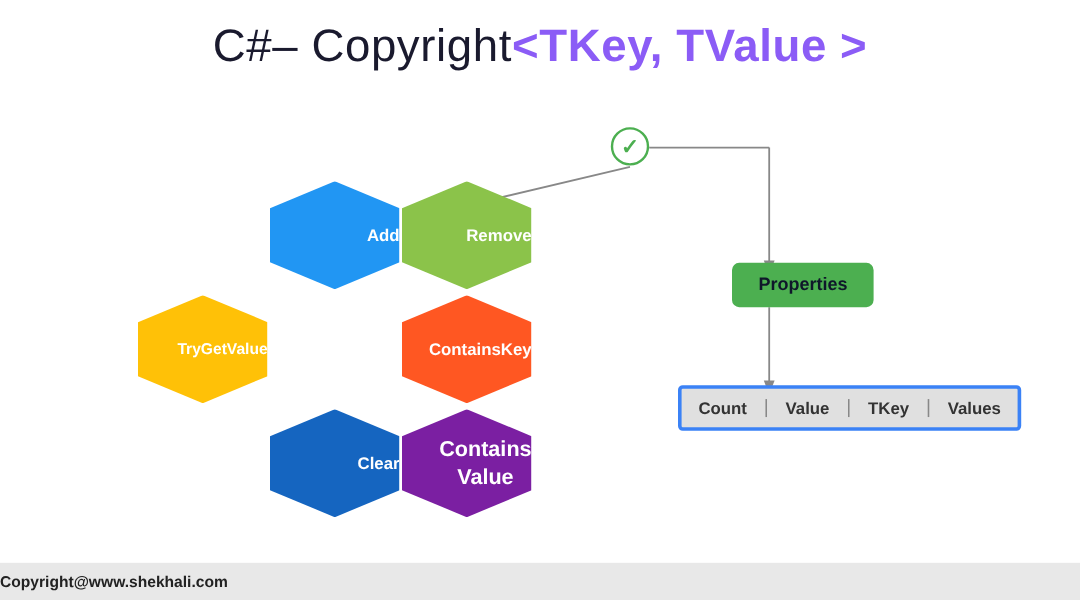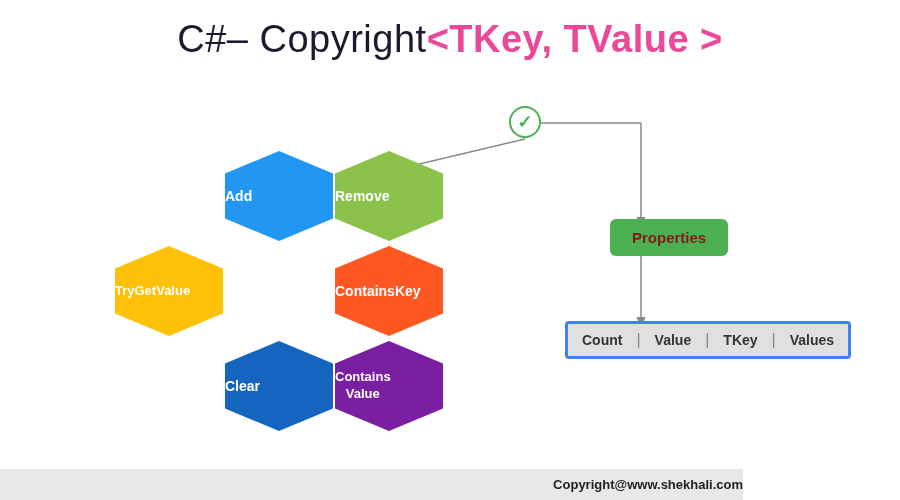--- a/index.html
+++ b/index.html
@@ -35,21 +35,21 @@
       display: flex;
       flex-direction: column;
       align-items: center;
       justify-content: center;
     }
 
     .hex {
       position: relative;
       display: flex;
       align-items: center;
-      justify-content: flex-start;
+      justify-content: flex-end;
       width: 108px;
       height: 90px;
       clip-path: polygon(50% 0%, 100% 25%, 100% 75%, 50% 100%, 0% 75%, 0% 25%);
       color: white;
       font-size: 14px;
       font-weight: 600;
       text-align: center;
       line-height: 1.3;
     }
 
@@ -77,21 +77,21 @@
       left: 0;
       width: 900px;
       height: 400px;
       pointer-events: none;
     }
 
     
     .properties-box {
       position: absolute;
       background: #4CAF50;
-      color: #7f1d1d;
+      color: #0f172a;
       font-size: 15px;
       font-weight: 700;
       padding: 10px 22px;
       border-radius: 6px;
       top: 148px;
       left: 610px;
       text-align: center;
     }
 
     
@@ -135,38 +135,38 @@
       justify-content: center;
       color: #4CAF50;
       font-size: 18px;
       font-weight: bold;
     }
 
     
     .footer {
       position: absolute;
       bottom: 0;
-      width: 743px;
+      width: 900px;
       background: #e8e8e8;
-      text-align: right;
+      text-align: left;
       padding: 8px 0;
       font-size: 13px;
       color: #555;
     }
 
     .footer strong {
       font-weight: 700;
       color: #222;
     }
   </style>
 </head>
 <body>
 
 <div class="title">
-  <span>C#– Copyright</span><span style="font-weight:700;color:#ec4899;">&lt;TKey, TValue &gt;</span>
+  <span>C#– Copyright</span><span style="font-weight:700;color:#8b5cf6;">&lt;TKey, TValue &gt;</span>
 </div>
 
 <div class="diagram-area">
 
   <svg class="lines-svg">
 
     <line x1="525" y1="68" x2="390" y2="100" stroke="#888" stroke-width="1.5" marker-end="url(#arrow)"></line>
 
     <line x1="541" y1="52" x2="641" y2="52" stroke="#888" stroke-width="1.5"></line>
     <line x1="641" y1="52" x2="641" y2="155" stroke="#888" stroke-width="1.5" marker-end="url(#arrow)"></line>
@@ -195,21 +195,21 @@
     </div>
   </div>
 
   <div class="hex-container" style="top:175px; left:335px;">
     <div class="hex hex-containskey">
       <span>ContainsKey</span>
     </div>
   </div>
 
   <div class="hex-container" style="top:270px; left:335px;">
-    <div class="hex hex-containsvalue" style="font-size:13px;">
+    <div class="hex hex-containsvalue" style="font-size:18px;">
       <span>Contains<br>Value</span>
     </div>
   </div>
 
   <div class="hex-container" style="top:270px; left:225px;">
     <div class="hex hex-clear">
       <span>Clear</span>
     </div>
   </div>
 

